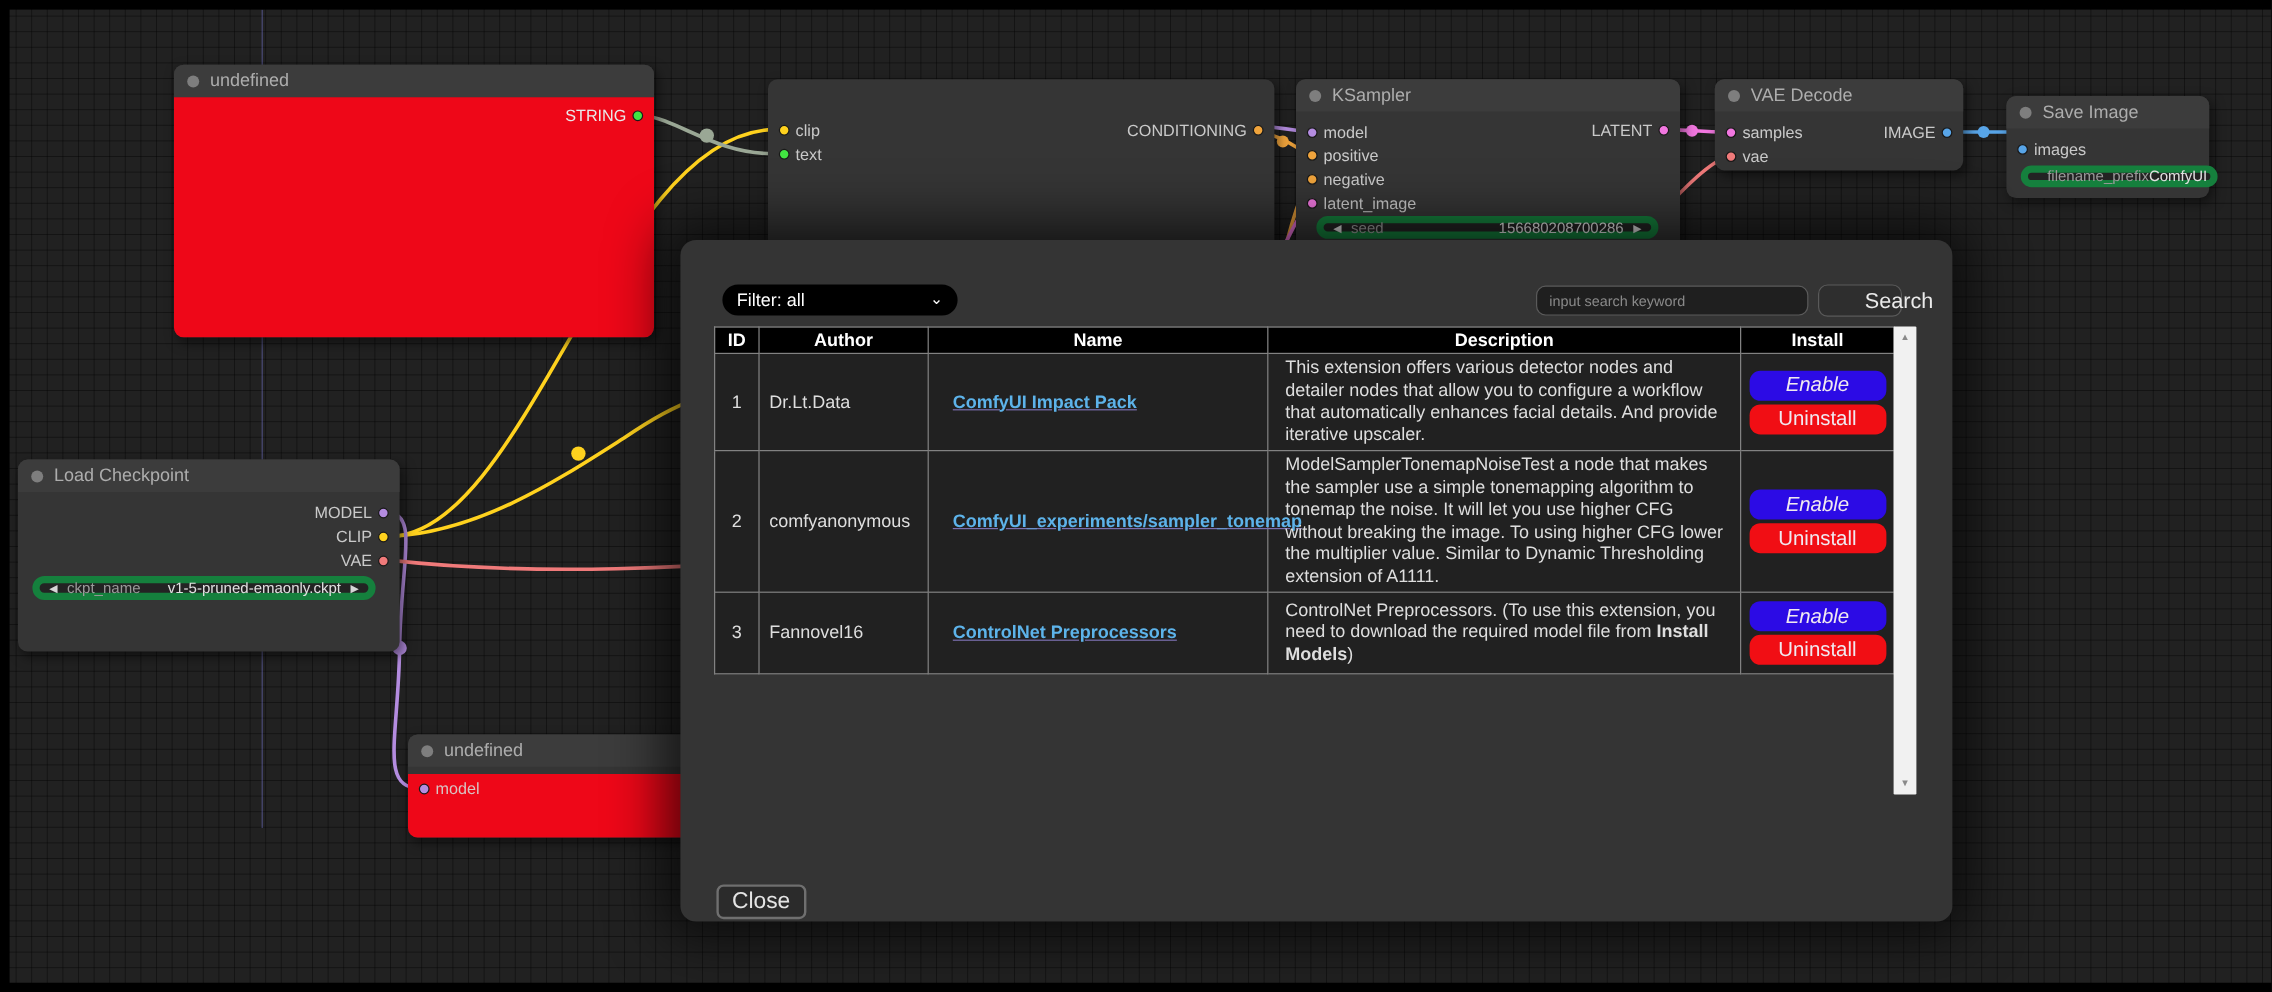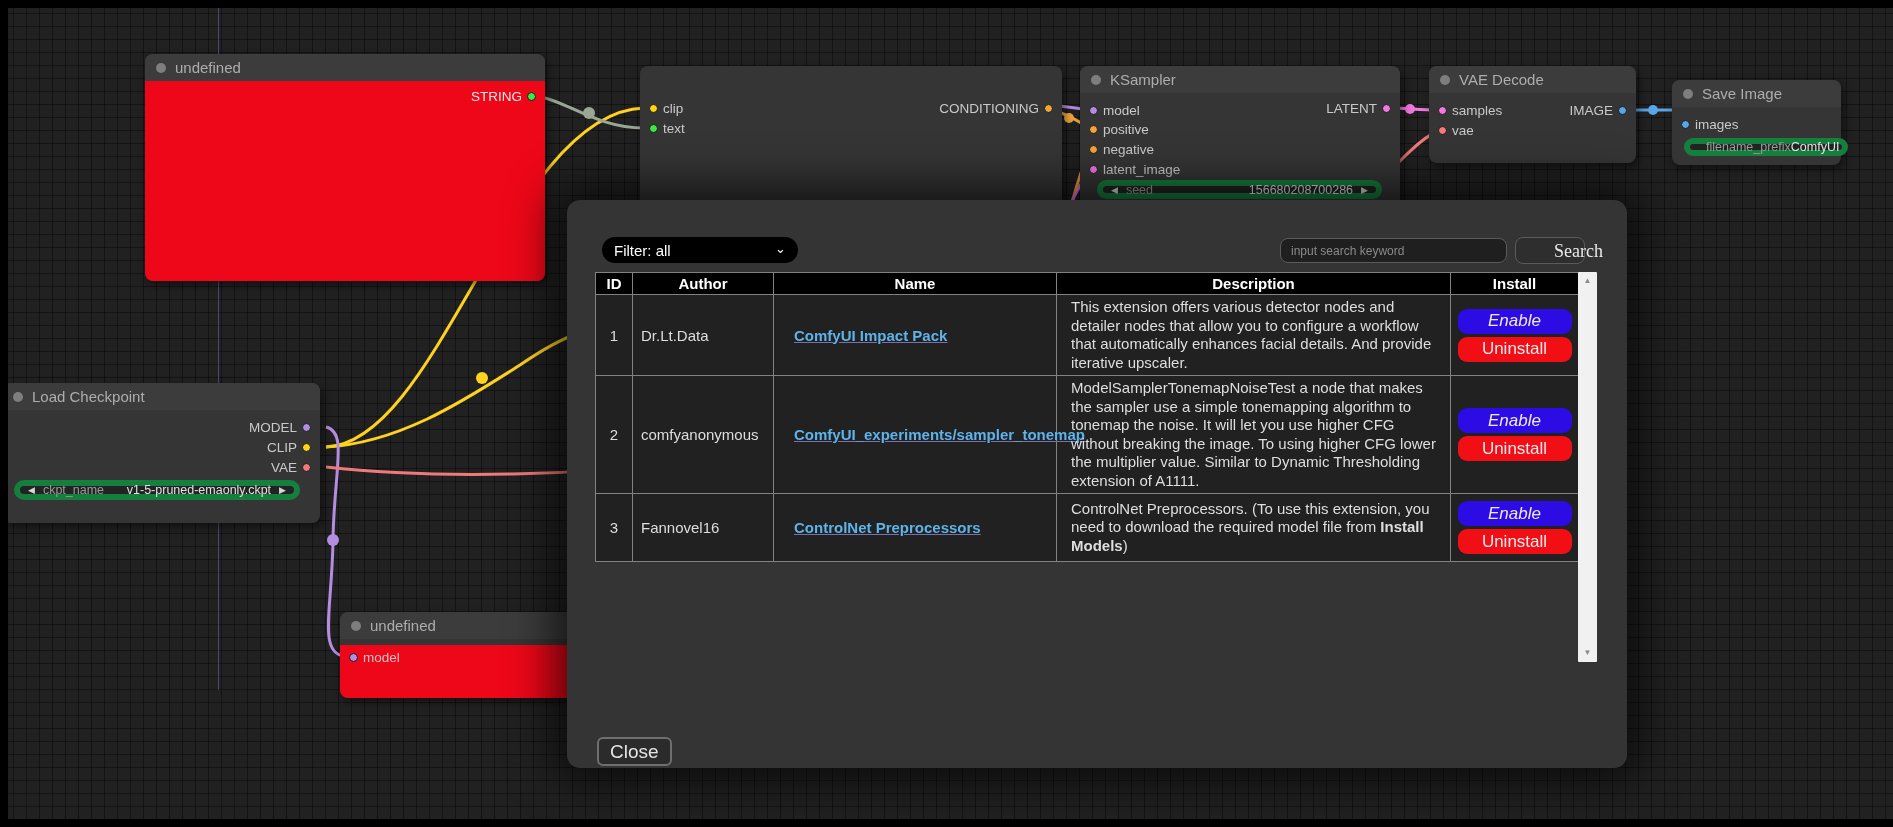--- a/index.html
+++ b/index.html
@@ -56,21 +56,21 @@
     padding:0 12px;box-sizing:border-box;cursor:pointer;}
   .filter .chev{font-size:13px;margin-top:-4px;}
   .searchbox{position:absolute;left:713px;top:38px;width:227px;height:25px;
     background:#1f1f1f;border:1px solid #5a5a5a;border-radius:8px;color:#ddd;
     font-size:12px;padding:0 10px;box-sizing:border-box;outline:none;
     font-family:"Liberation Sans",sans-serif;}
   .searchbox::placeholder{color:#8a8a8a;}
   .searchbtn{position:absolute;left:948px;top:37px;width:70px;height:27px;
     background:#2e2e2e;border:1px solid #5a5a5a;border-radius:8px;color:#eaeaea;
     font-size:18px;line-height:24px;text-align:center;cursor:pointer;
-    font-family:Liberation Serif, serif;padding-left:38px;}
+    font-family:Liberation Sans, sans-serif;padding-left:38px;}
   .gridwrap{position:absolute;left:28px;top:72px;width:1002px;height:390px;}
   table.ext{border-collapse:collapse;table-layout:fixed;width:983px;}
   table.ext th,table.ext td{border:1px solid #828282;font-size:15px;}
   table.ext th{background:#000;color:#fff;height:21px;font-weight:bold;
     text-align:center;padding:0;}
   table.ext td{background:#212121;color:#dedede;vertical-align:middle;}
   td.cid{text-align:center;}
   td.cauthor{padding-left:8px;}
   td.cname{padding-left:6px;}
   td.cname a{color:#5db3ea;font-weight:bold;text-decoration:underline;
@@ -180,21 +180,21 @@
       <b>LATENT</b>
     </div>
     <div class="widget" style="left:17px;top:114px;width:285px">
       <span class="warrow">◀</span>
       <span>seed</span>
       <span class="wvalue">156680208700286</span>
       <span class="warrow">▶</span>
     </div>
   </div>
 
-  <div class="node" style="left:1429px;top:66px;width:207px;height:97px">
+  <div class="node" style="left:1429px;top:66px;width:207px;height:76px">
     <div class="ntitle">
       <i class="ndot"></i>
       <span>VAE Decode</span>
     </div>
     <div class="slot in" style="top:36px">
       <i class="sdot c-pink"></i>
       <b>samples</b>
     </div>
     <div class="slot in" style="top:56px">
       <i class="sdot c-salmon"></i>
@@ -214,21 +214,21 @@
     <div class="slot in" style="top:36px">
       <i class="sdot c-blue"></i>
       <b>images</b>
     </div>
     <div class="widget noarrow" style="left:12px;top:58px;width:164px;height:18px">
       <span>filename_prefix</span>
       <span class="wvalue">ComfyUI</span>
     </div>
   </div>
 
-  <div class="node" style="left:2px;top:383px;width:318px;height:140px">
+  <div class="node" style="left:15px;top:383px;width:318px;height:160px">
     <div class="ntitle">
       <i class="ndot"></i>
       <span>Load Checkpoint</span>
     </div>
     <div class="slot out" style="top:36px">
       <i class="sdot c-purple"></i>
       <b>MODEL</b>
     </div>
     <div class="slot out" style="top:56px">
       <i class="sdot c-yellow"></i>

